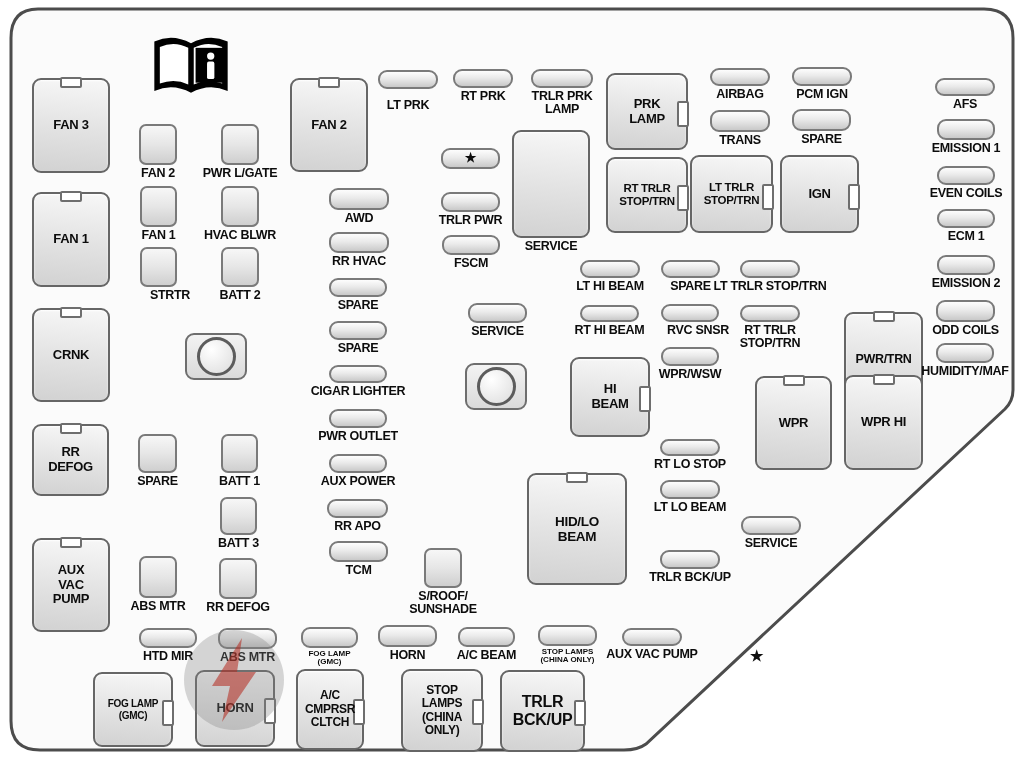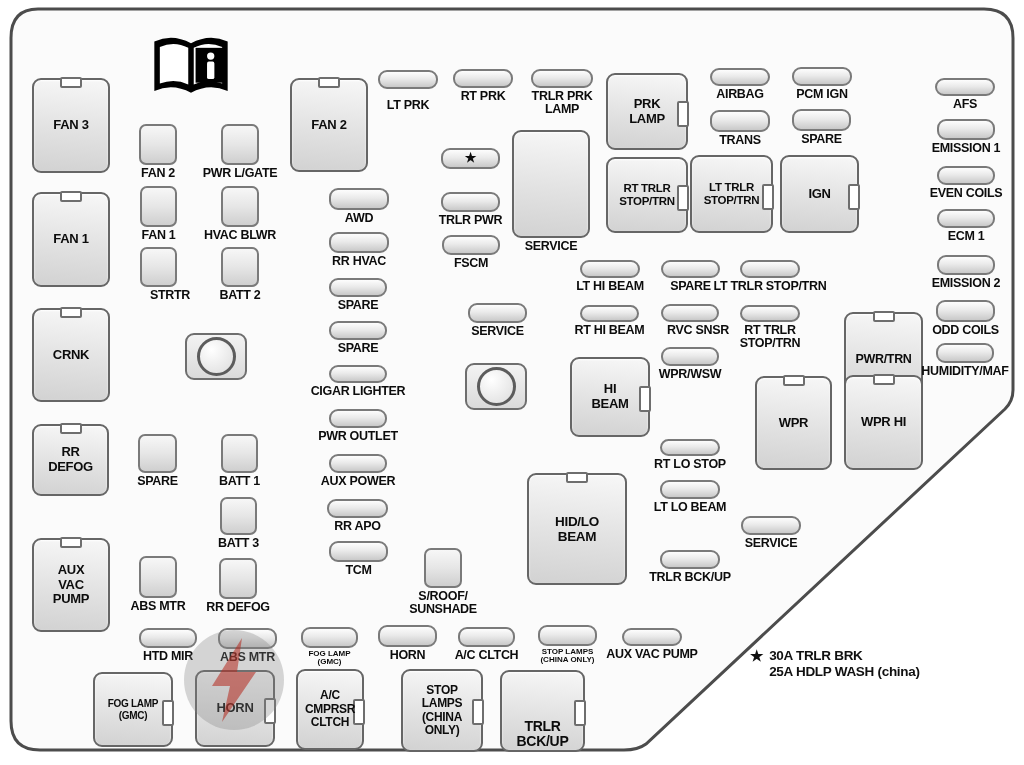--- a/index.html
+++ b/index.html
@@ -178,21 +178,21 @@
         <div class="tab tab-right"></div>
         <div class="lbl-in" style="font-size: 12px;">
           <span>STOP</span>
           <span>LAMPS</span>
           <span>(CHINA</span>
           <span>ONLY)</span>
         </div>
       </div>
       <div class="comp relay" style="left: 500px; top: 670px; width: 85px; height: 82px;">
         <div class="tab tab-right"></div>
-        <div class="lbl-in" style="font-size: 14px; justify-content: flex-end;">
+        <div class="lbl-in" style="font-size: 16px;">
           <span>TRLR</span>
           <span>BCK/UP</span>
         </div>
       </div>
       <div class="lbl" style="left: 83px; top: 167px;">
         <span>FAN 2</span>
       </div>
       <div class="comp fusesq" style="left: 139px; top: 124px; width: 38px; height: 41px;"></div>
       <div class="lbl" style="left: 165px; top: 167px;">
         <span>PWR L/GATE</span>
@@ -411,21 +411,21 @@
       <div class="lbl small" style="left: 254.5px; top: 650px;">
         <span>FOG LAMP</span>
         <span>(GMC)</span>
       </div>
       <div class="comp fusebar" style="left: 301px; top: 627px; width: 57px; height: 21px;"></div>
       <div class="lbl" style="left: 332.5px; top: 649px;">
         <span>HORN</span>
       </div>
       <div class="comp fusebar" style="left: 378px; top: 625px; width: 59px; height: 22px;"></div>
       <div class="lbl" style="left: 411.5px; top: 649px;">
-        <span>A/C CLTCH</span>
+        <span>A/C BEAM</span>
       </div>
       <div class="comp fusebar" style="left: 458px; top: 627px; width: 57px; height: 20px;"></div>
       <div class="lbl small" style="left: 492.5px; top: 648px;">
         <span>STOP LAMPS</span>
         <span>(CHINA ONLY)</span>
       </div>
       <div class="comp fusebar" style="left: 538px; top: 625px; width: 59px; height: 21px;"></div>
       <div class="lbl" style="left: 577px; top: 648px;">
         <span>AUX VAC PUMP</span>
       </div>
@@ -447,19 +447,15 @@
     <span class="wm-logo">
       <svg width="104" height="104" viewBox="0 0 104 104">
         <circle cx="52" cy="52" r="50" fill="rgba(130,130,130,0.32)"></circle>
         <polygon points="60,10 30,58 48,58 40,94 74,44 55,44" fill="rgba(180,40,30,0.55)"></polygon>
       </svg>
     </span>
   </div>
 
   <div class="footnote">
     <span class="fn-star">★</span>
-    <div class="fn-lines">
-      <div>30A TRLR BRK</div>
-      <div>25A HDLP WASH (china)</div>
-    </div>
   </div>
 
 </div>
 
 </body></html>

